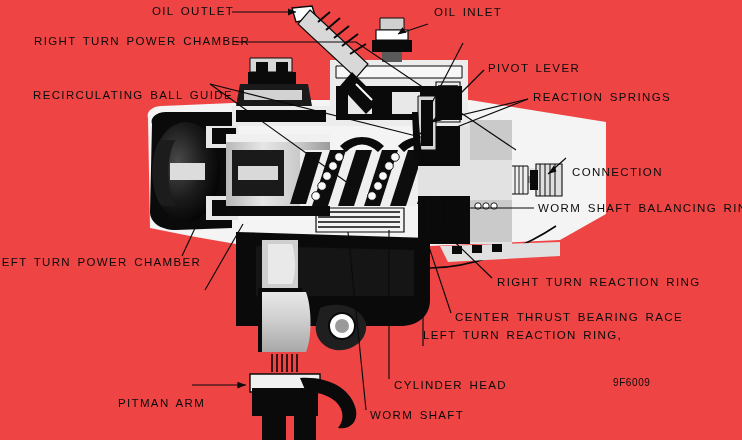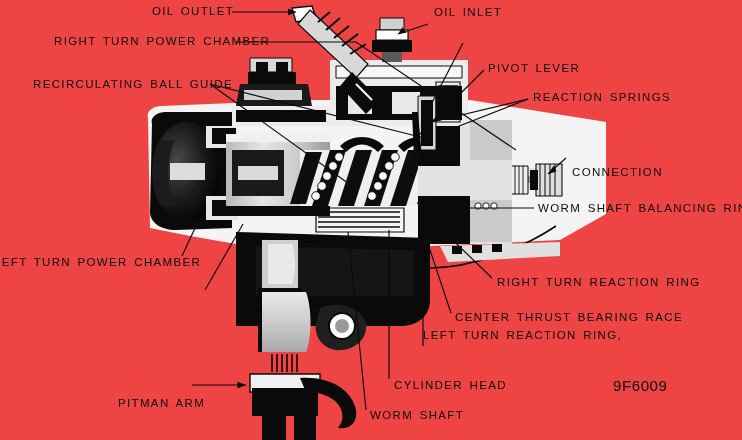--- a/index.html
+++ b/index.html
@@ -23,21 +23,21 @@
     word-spacing:2px;
     color:#0b0b0b;
     white-space:nowrap;
     line-height:15px;
     font-weight:400;
   }
   .lbl.two{white-space:normal;}
   .partnum{
     position:absolute;
     font-family:"Liberation Sans", sans-serif;
-    font-size:15px;
+    font-size:10px;
     letter-spacing:0.6px;
     color:#0b0b0b;
     white-space:nowrap;
   }
   
   #art{position:absolute;left:0;top:0;width:742px;height:440px;}
   .lead{stroke:#0b0b0b;stroke-width:1.15;fill:none;}
 </style>
 </head>
 <body>
@@ -316,23 +316,23 @@
 
       <path class="lead" d="M205,290 L243,224"></path>
 
       <path class="lead" d="M192,385 L246,385"></path>
       <path d="M246,385 l-8.6,-3.2 l0,6.6 z" fill="#0b0b0b"></path>
     </g>
   </svg>
 
   <div class="lbl" style="left:152px; top:4px;">OIL OUTLET</div>
 
-  <div class="lbl" style="left:54px; top:34px;">RIGHT TURN POWER CHAMBER</div>
-
-  <div class="lbl" style="left:33px; top:77px;text-align:center;">RECIRCULATING BALL GUIDE</div>
+  <div class="lbl" style="left:34px; top:34px;">RIGHT TURN POWER CHAMBER</div>
+
+  <div class="lbl" style="left:33px; top:88px;text-align:center;">RECIRCULATING BALL GUIDE</div>
 
   <div class="lbl" style="left:434px; top:5px;">OIL INLET</div>
 
 
   <div class="lbl" style="left:533px; top:90px;">REACTION SPRINGS</div>
 
   <div class="lbl" style="left:488px; top:61px;">PIVOT LEVER</div>
 
   <div class="lbl two" style="left:572px; top:150px; width:160px;">
     <br>

